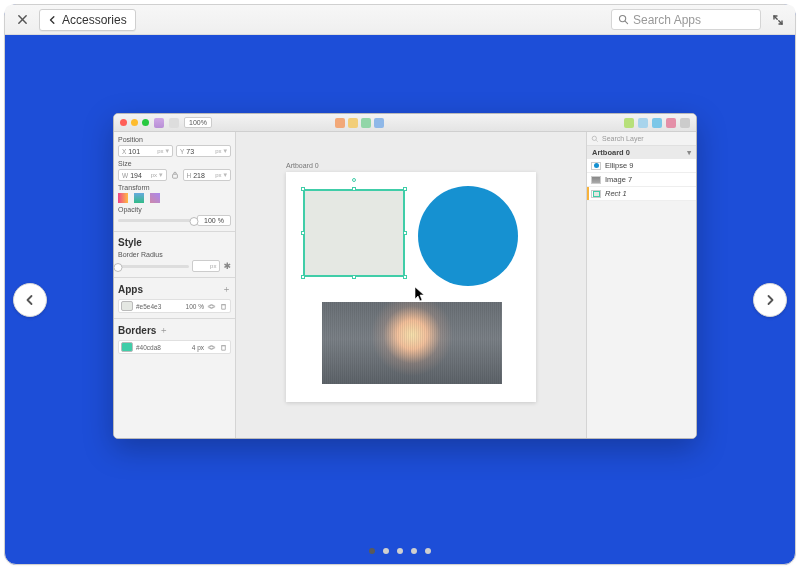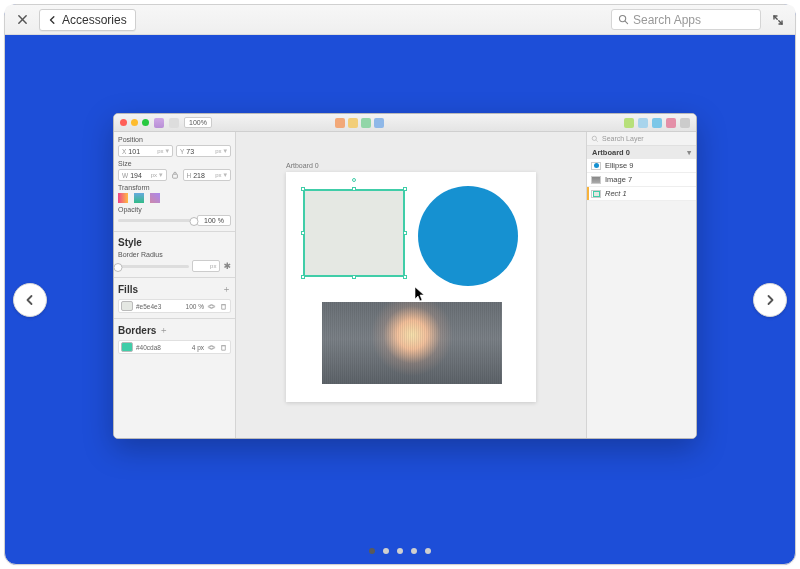--- a/index.html
+++ b/index.html
@@ -304,21 +304,21 @@
               <div class="ins-slider low"></div>
               <div class="ins-field" style="flex:0 0 28px">
                   <span></span>
                   <span class="unit">px</span>
                 </div>
               <span style="color:#888;font-size:9px">✱</span>
             </div>
           </div>
           <div class="ins-divider"></div>
           <div class="ins-row" style="justify-content:space-between">
-            <div class="ins-bold">Fills</div>
+            <div class="ins-bold">Apps</div>
             <span style="color:#999;font-size:9px">＋</span>
           </div>
           <div class="fill-row">
             <span class="swatch fill"></span>
             <span style="font-size:6.5px;color:#666">#e5e4e3</span>
             <span style="font-size:6.5px;color:#666;margin-left:auto">100 %</span>
             <svg class="mini-ic" viewBox="0 0 10 10">
                 <circle cx="5" cy="5" r="2" stroke="#aaa" fill="none"></circle>
                 <path d="M1 5c1-2 7-2 8 0-1 2-7 2-8 0z" stroke="#aaa" fill="none"></path>
               </svg>

